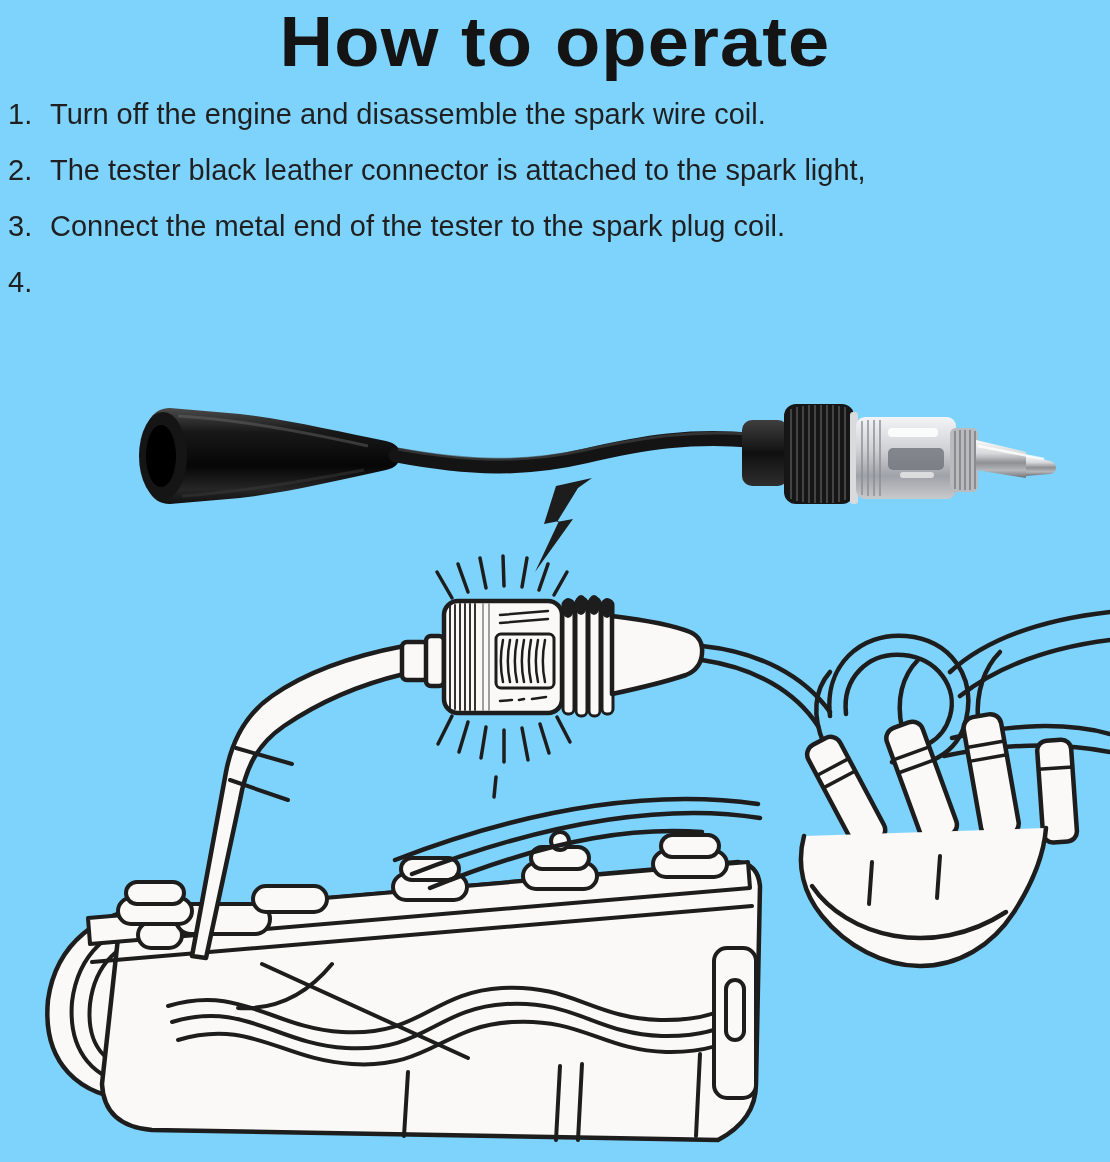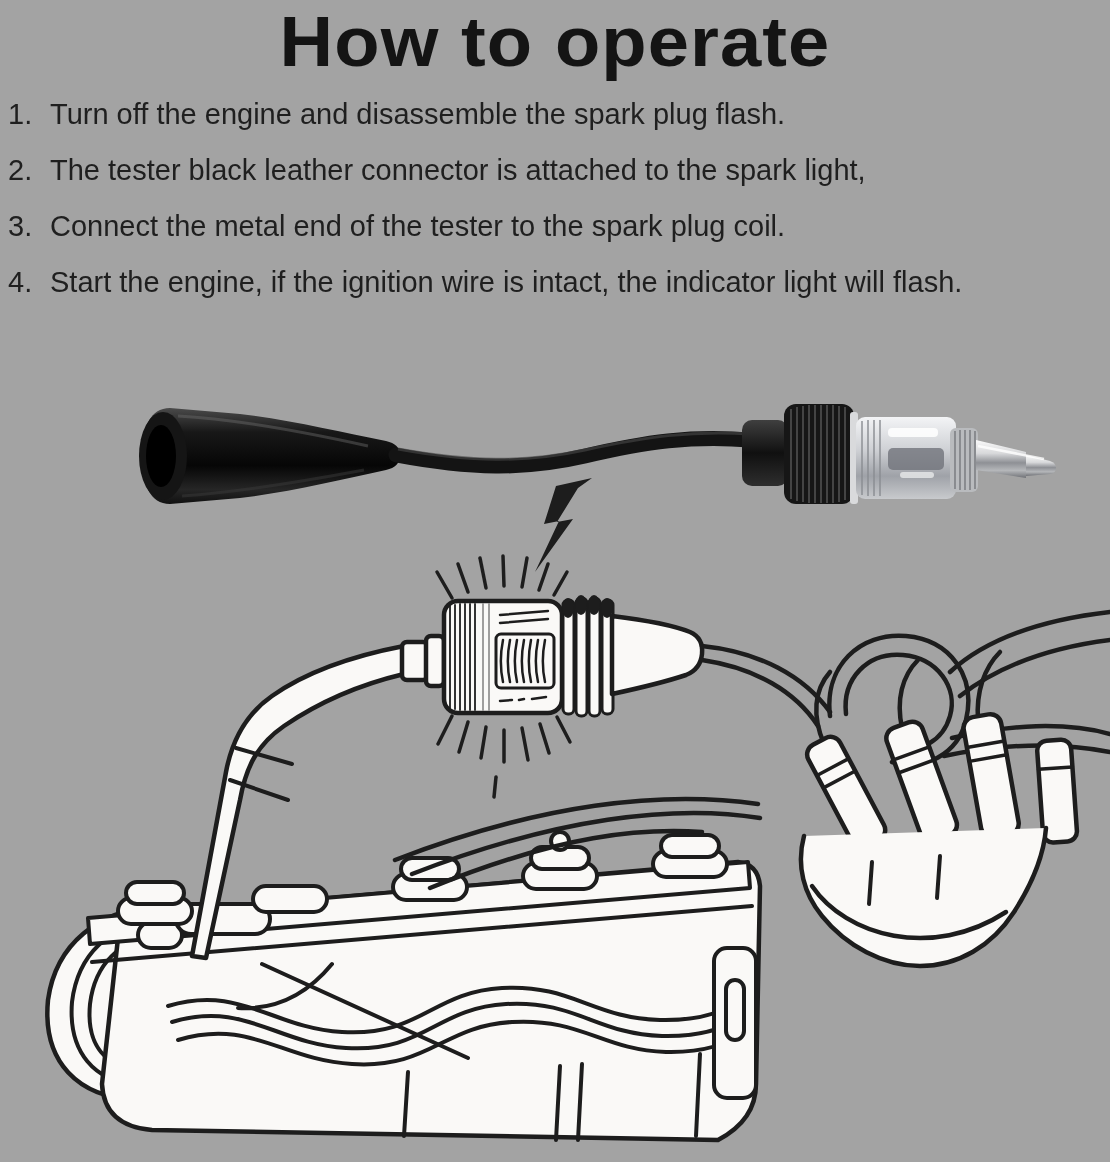--- a/index.html
+++ b/index.html
@@ -1,19 +1,19 @@
 <!DOCTYPE html>
 <html><head>
 <meta charset="utf-8">
 <style>
   html,body{margin:0;padding:0;background:#ffffff;}
   .page{
     position:relative;
     width:1110px;height:1162px;
-    background:#a3a3a3;
+    background:#7dd3fc;
     overflow:hidden;
     font-family:"Liberation Sans", sans-serif;
     color:#1f1f1f;
   }
   .title{
     margin:4px 0 0 0;
     text-align:center;
     font-size:70px;
     font-weight:bold;
     letter-spacing:1px;
@@ -48,33 +48,32 @@
 </head>
 <body>
 
 <div class="page">
 
   <h1 class="title">How to operate</h1>
 
   <div class="steps">
     <div class="step">
       <span class="step-num">1.</span>
-      <span class="step-text">Turn off the engine and disassemble the spark plug flash.</span>
+      <span class="step-text">Turn off the engine and disassemble the spark wire coil.</span>
     </div>
     <div class="step">
       <span class="step-num">2.</span>
       <span class="step-text">The tester black leather connector is attached to the spark light,</span>
     </div>
     <div class="step">
       <span class="step-num">3.</span>
       <span class="step-text">Connect the metal end of the tester to the spark plug coil.</span>
     </div>
     <div class="step">
       <span class="step-num">4.</span>
-      <span class="step-text">Start the engine, if the ignition wire is intact, the indicator light will flash.</span>
     </div>
   </div>
 
   <div class="figure">
   <svg width="1110" height="782" viewBox="0 380 1110 782" xmlns="http://www.w3.org/2000/svg">
     <defs>
       <linearGradient id="gBoot" x1="0" y1="0" x2="0" y2="1">
         <stop offset="0" stop-color="#4a4a4a"></stop>
             <stop offset="0.25" stop-color="#181818"></stop>
         <stop offset="0.6" stop-color="#060606"></stop>

